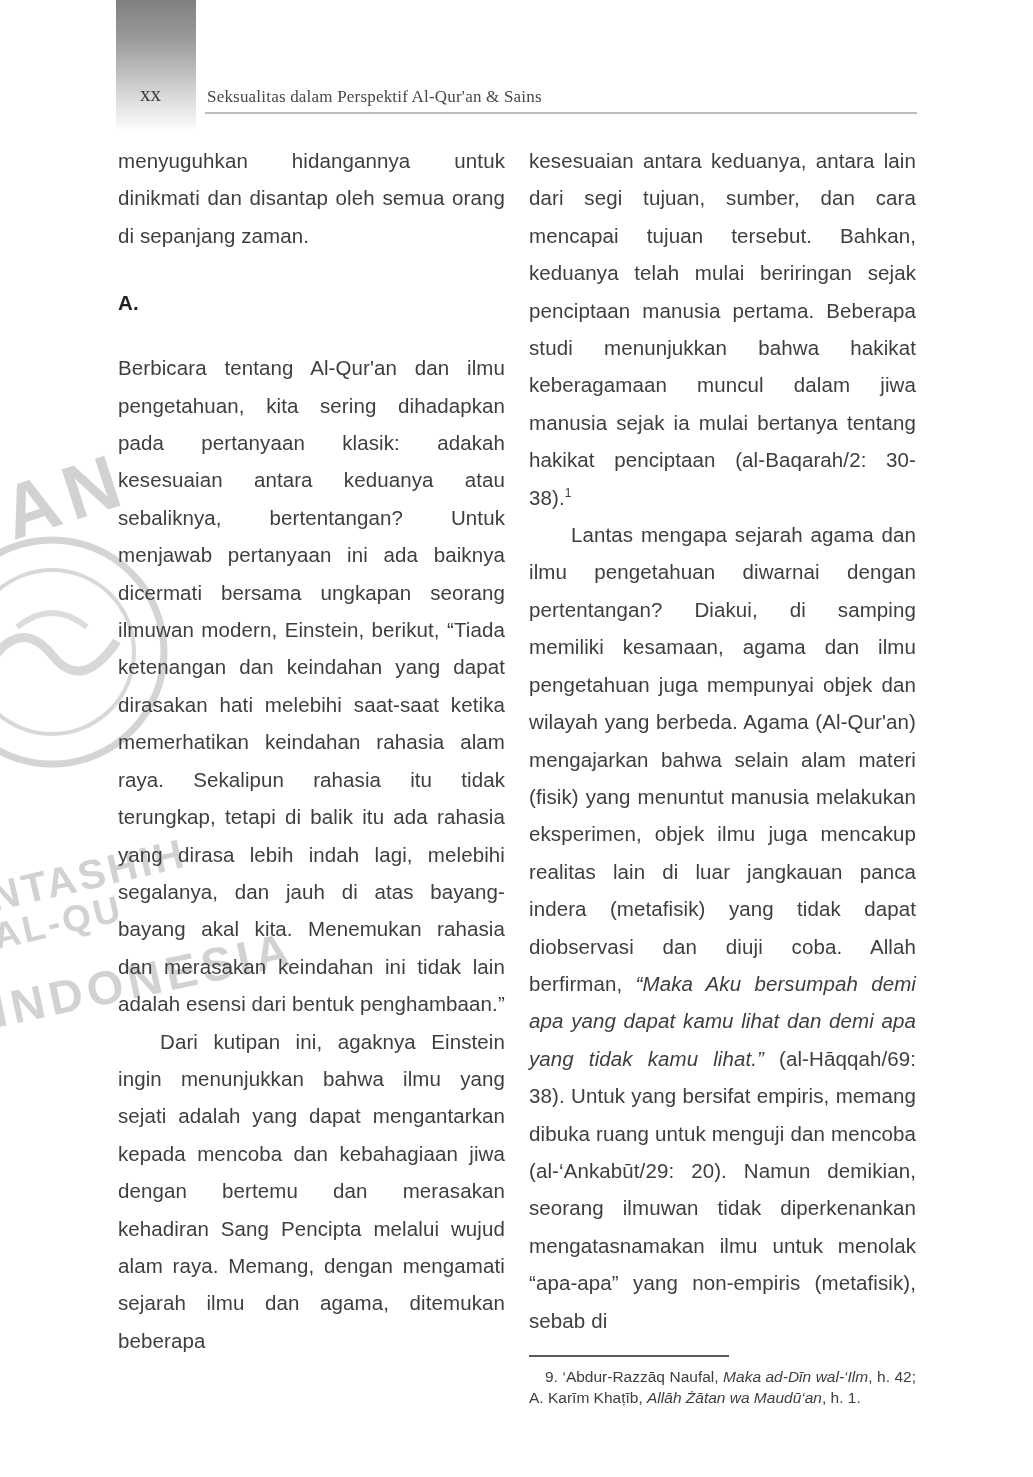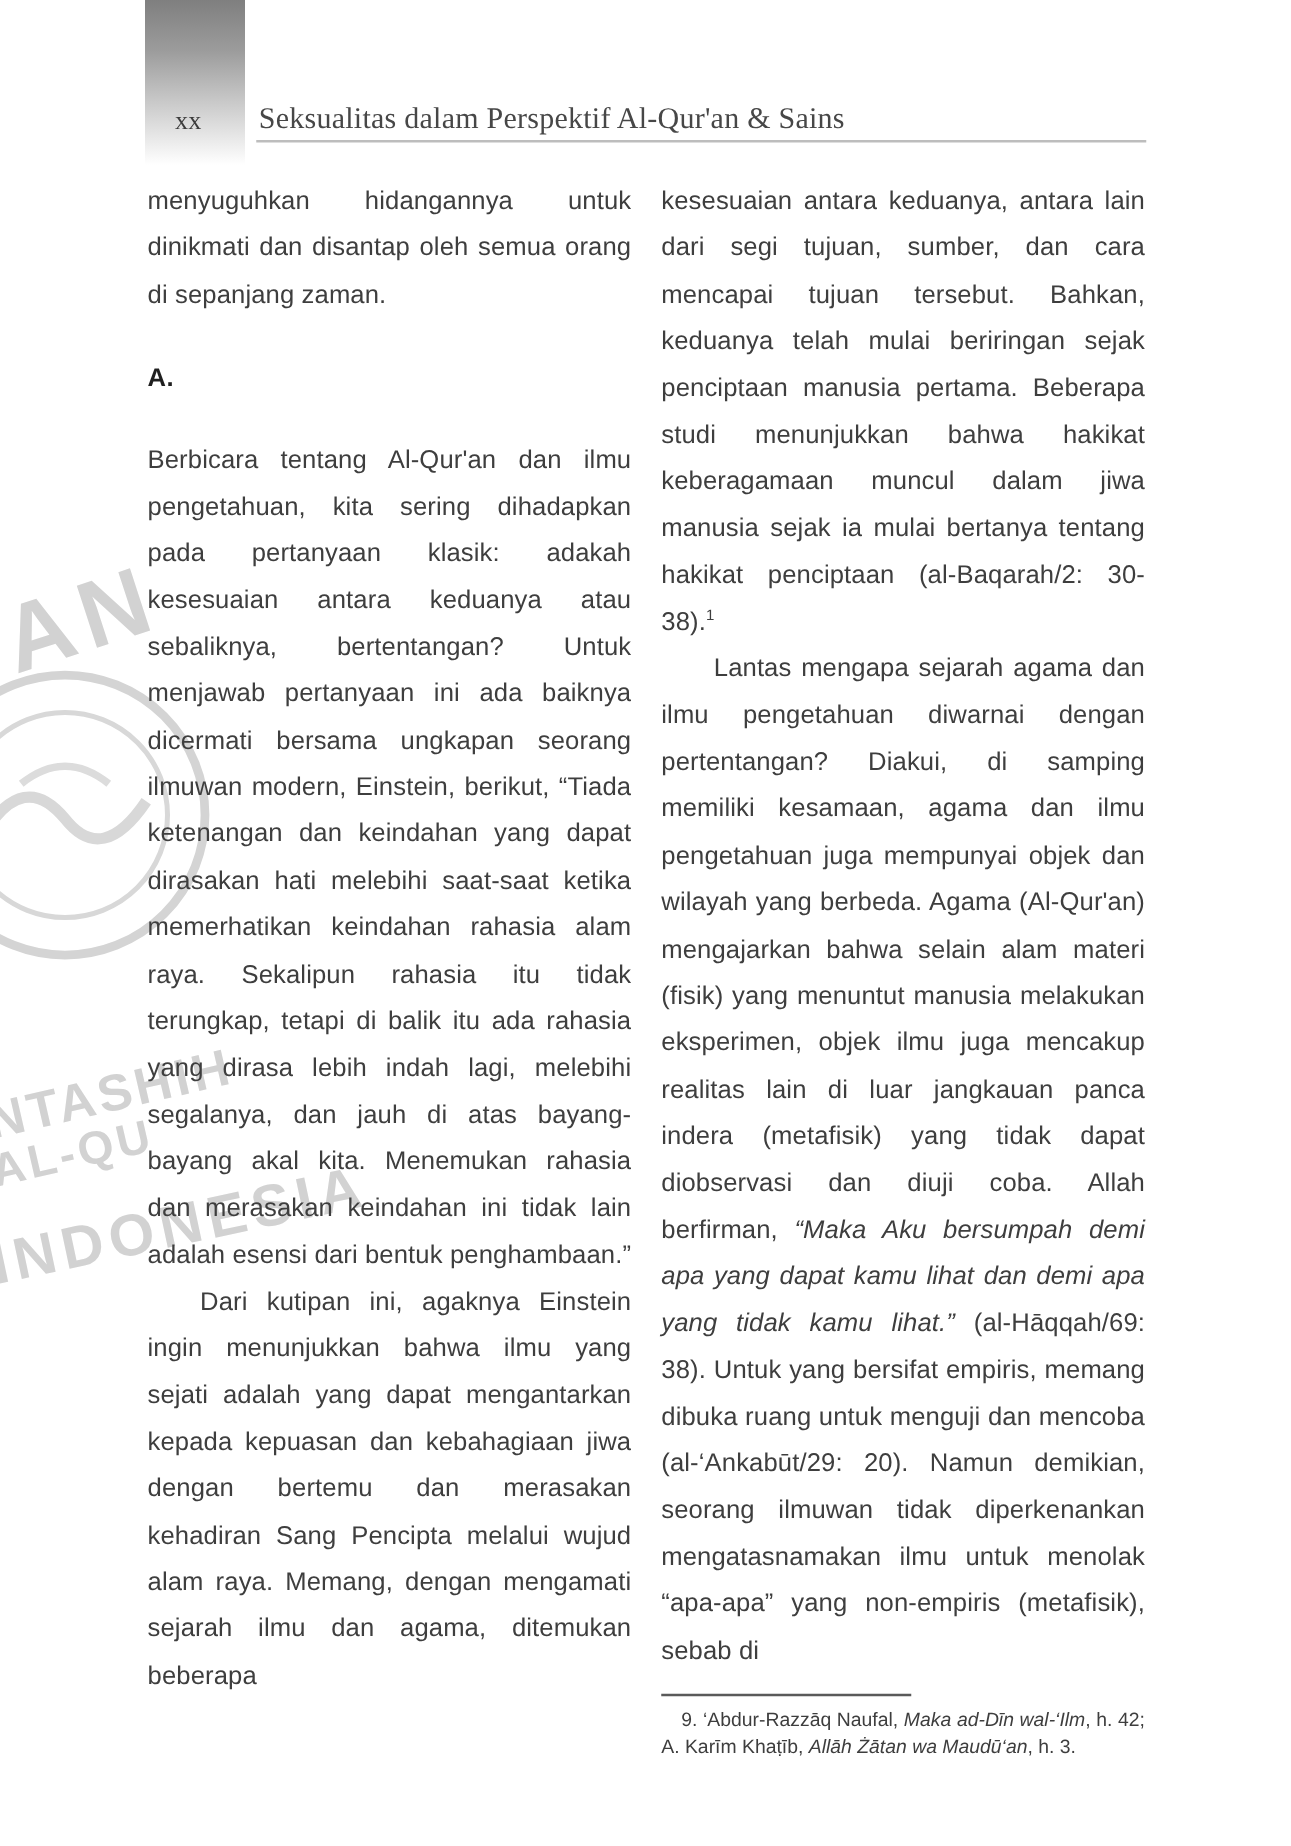--- a/index.html
+++ b/index.html
@@ -44,21 +44,21 @@
     display: flex; align-items: flex-end;
     z-index: 2;
   }
   .page-number {
     font-family: "Liberation Serif", serif;
     font-size: 21px; color: #3c3c3c;
     width: 67px; flex: none;
   }
   .running-title {
     font-family: "Liberation Serif", serif;
-    font-size: 24px; color: #474747;
+    font-size: 17px; color: #474747;
     letter-spacing: 0.2px;
   }
   .header-rule {
     position: absolute; left: 205px; top: 112px;
     width: 712px; height: 1.5px;
     background: #bdbdbd;
     z-index: 2;
   }
 
   
@@ -141,28 +141,28 @@
   <main class="content">
 
     <section class="column">
       <p class="body-para">menyuguhkan hidangannya untuk dinikmati dan disantap oleh semua orang di sepanjang zaman.</p>
 
       <h2 class="section-heading">
         <span class="heading-label">A.</span>
       </h2>
 
       <p class="body-para">Berbicara tentang Al-Qur'an dan ilmu pengetahuan, kita sering dihadapkan pada pertanyaan klasik: adakah kesesuaian antara keduanya atau sebaliknya, bertentangan? Untuk menjawab pertanyaan ini ada baiknya dicermati bersama ungkapan seorang ilmuwan modern, Einstein, berikut, “Tiada ketenangan dan keindahan yang dapat dirasakan hati melebihi saat-saat ketika memerhatikan keindahan rahasia alam raya. Sekalipun rahasia itu tidak terungkap, tetapi di balik itu ada rahasia yang dirasa lebih indah lagi, melebihi segalanya, dan jauh di atas bayang-bayang akal kita. Menemukan rahasia dan merasakan keindahan ini tidak lain adalah esensi dari bentuk penghambaan.”</p>
-      <p class="body-para indented">Dari kutipan ini, agaknya Einstein ingin menunjukkan bahwa ilmu yang sejati adalah yang dapat mengantarkan kepada kepuasan dan kebahagiaan jiwa dengan bertemu dan merasakan kehadiran Sang Pencipta melalui wujud alam raya. Memang, dengan mengamati sejarah ilmu dan agama, ditemukan beberapa</p>
+      <p class="body-para indented">Dari kutipan ini, agaknya Einstein ingin menunjukkan bahwa ilmu yang sejati adalah yang dapat mengantarkan kepada mencoba dan kebahagiaan jiwa dengan bertemu dan merasakan kehadiran Sang Pencipta melalui wujud alam raya. Memang, dengan mengamati sejarah ilmu dan agama, ditemukan beberapa</p>
     </section>
 
     <section class="column">
       <p class="body-para"><span>kesesuaian antara keduanya, antara lain dari segi tujuan, sumber, dan cara mencapai tujuan tersebut. Bahkan, keduanya telah mulai beriringan sejak penciptaan manusia pertama. Beberapa studi menunjukkan bahwa hakikat keberagamaan muncul dalam jiwa manusia sejak ia mulai bertanya tentang hakikat penciptaan (al-Baqarah/2: 30-38).</span><sup class="fn-ref">1</sup></p>
 
       <p class="body-para indented"><span>Lantas mengapa sejarah agama dan ilmu pengetahuan diwarnai dengan pertentangan? Diakui, di samping memiliki kesamaan, agama dan ilmu pengetahuan juga mempunyai objek dan wilayah yang berbeda. Agama (Al-Qur'an) mengajarkan bahwa selain alam materi (fisik) yang menuntut manusia melakukan eksperimen, objek ilmu juga mencakup realitas lain di luar jangkauan panca indera (metafisik) yang tidak dapat diobservasi dan diuji coba. Allah berfirman, </span><em>“Maka Aku bersumpah demi apa yang dapat kamu lihat dan demi apa yang tidak kamu lihat.”</em><span> (al-Hāqqah/69: 38). Untuk yang bersifat empiris, memang dibuka ruang untuk menguji dan mencoba (al-‘Ankabūt/29: 20). Namun demikian, seorang ilmuwan tidak diperkenankan mengatasnamakan ilmu untuk menolak “apa-apa” yang non-empiris (metafisik), sebab di</span></p>
 
       <div class="footnote">
         <div class="footnote-rule"></div>
-        <p class="footnote-text"><span>9. ‘Abdur-Razzāq Naufal, </span><em>Maka ad-Dīn wal-‘Ilm</em><span>, h. 42; A. Karīm Khaṭīb, </span><em>Allāh Żātan wa Maudū‘an</em><span>, h. 3.</span></p>
+        <p class="footnote-text"><span>9. ‘Abdur-Razzāq Naufal, </span><em>Maka ad-Dīn wal-‘Ilm</em><span>, h. 42; A. Karīm Khaṭīb, </span><em>Allāh Żātan wa Maudū‘an</em><span>, h. 1.</span></p>
       </div>
     </section>
 
   </main>
 </div>
 
 </body></html>

